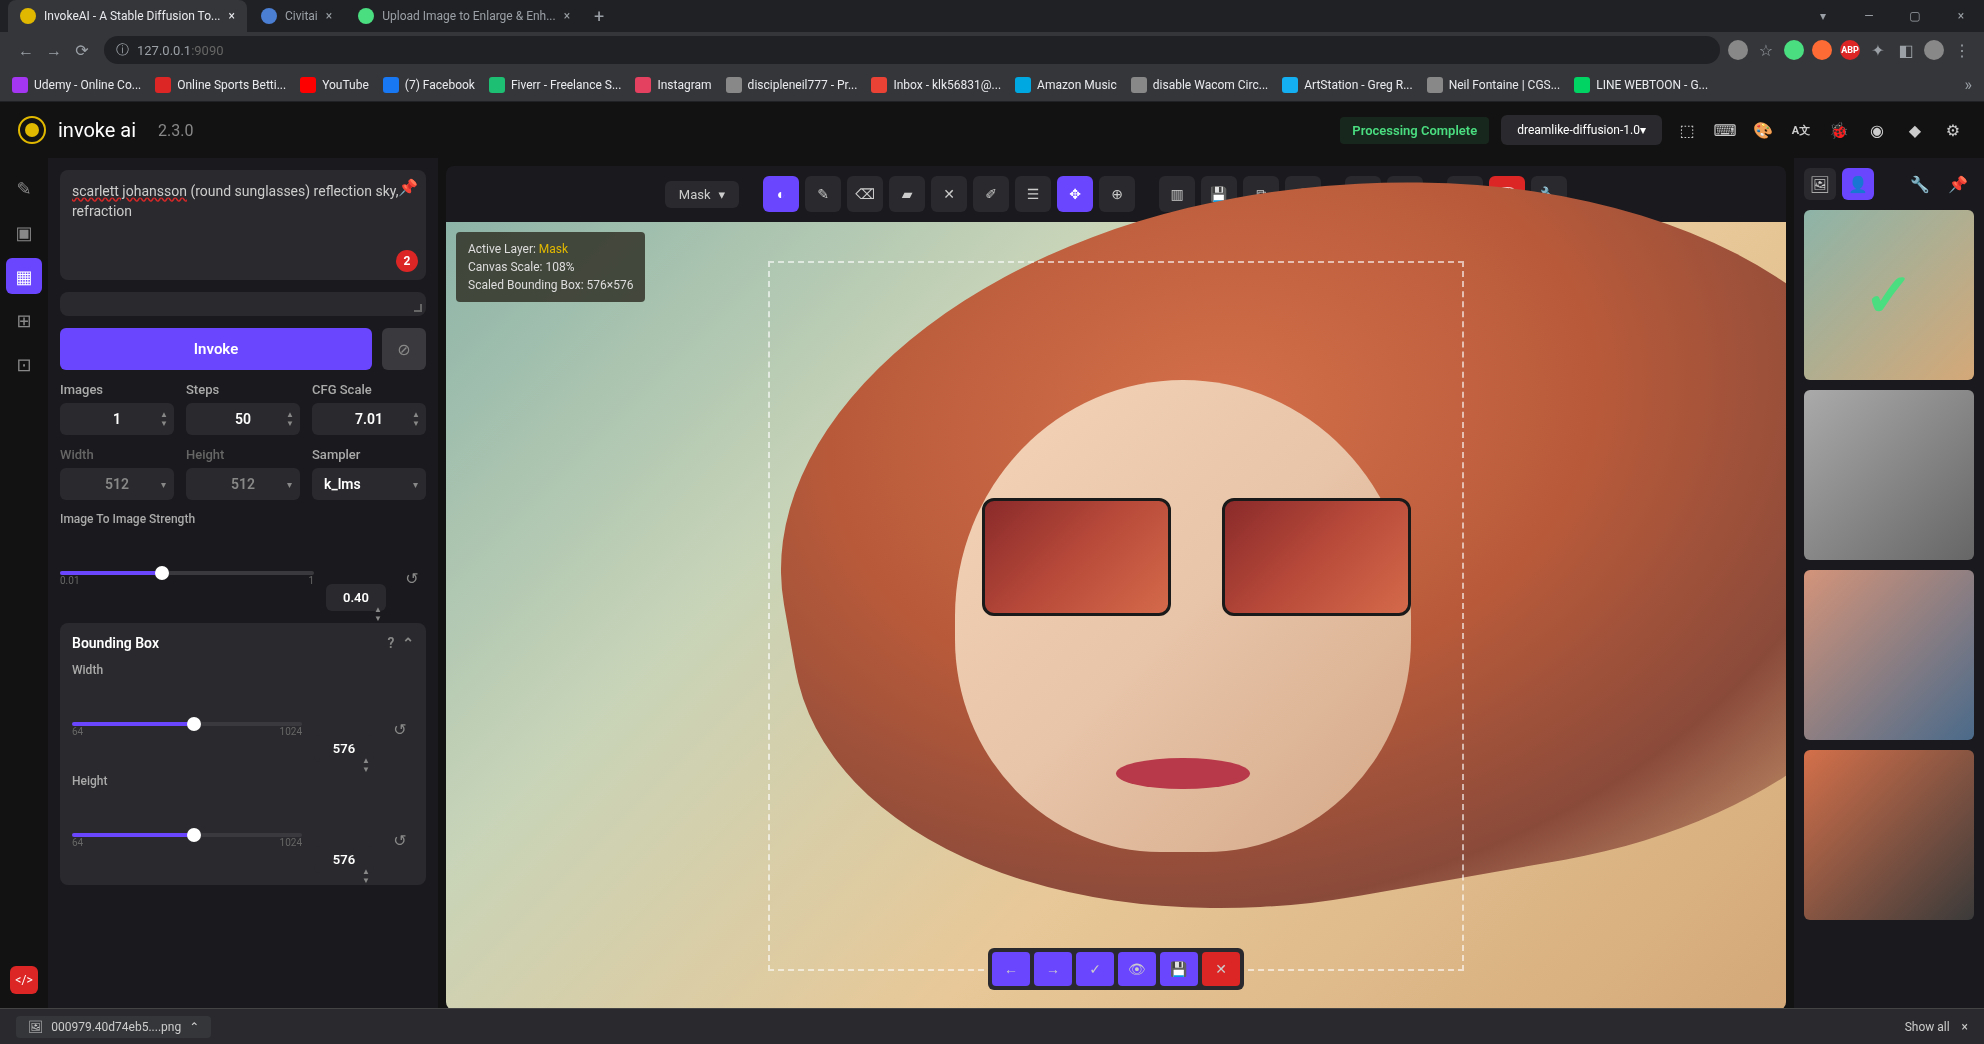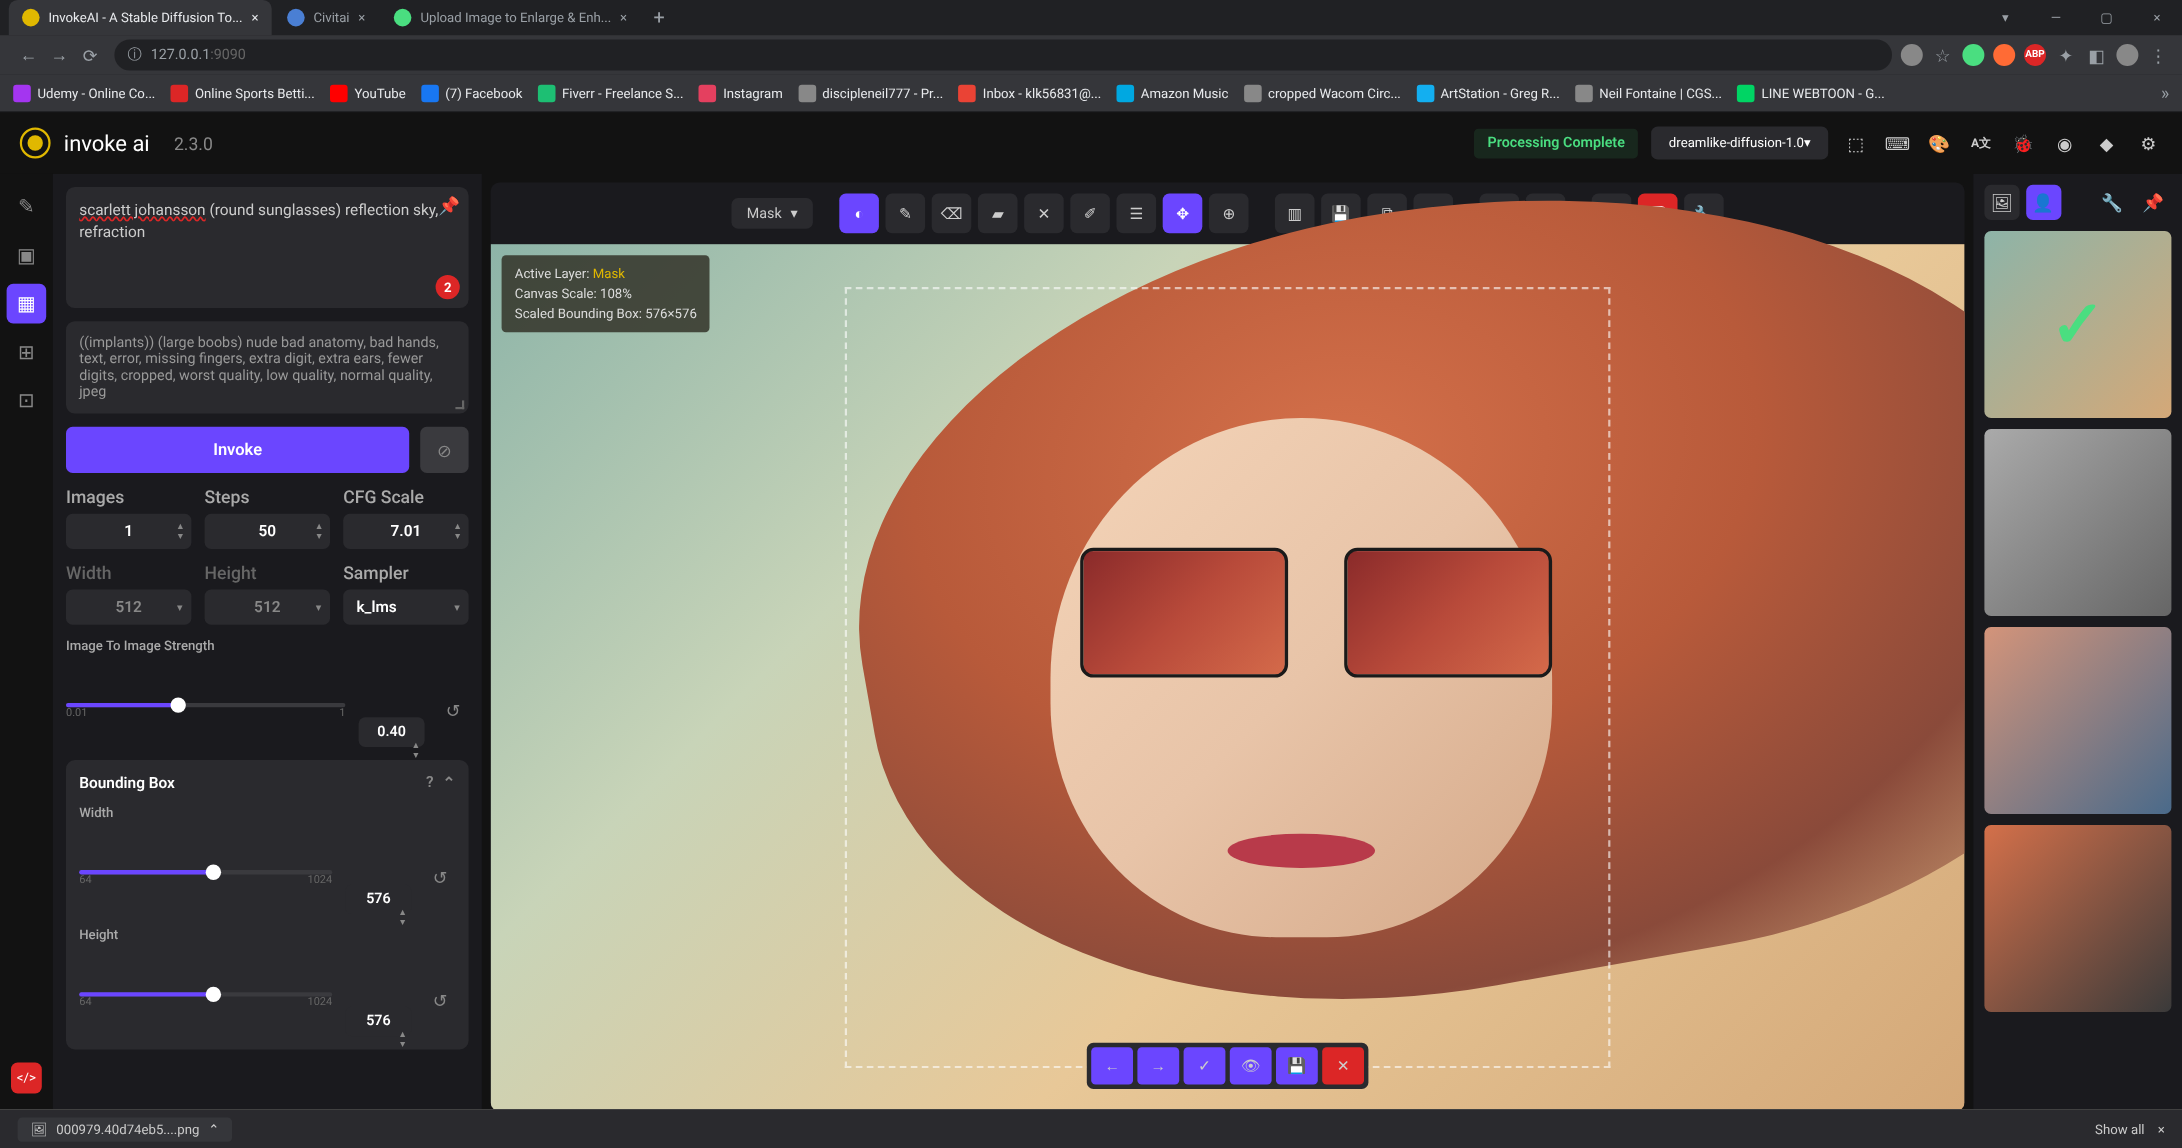--- a/index.html
+++ b/index.html
@@ -54,21 +54,21 @@
 .prompt-badge { position: absolute; bottom: 8px; right: 8px; background: #dc2626; color: #fff; width: 22px; height: 22px; border-radius: 50%; display: flex; align-items: center; justify-content: center; font-size: 12px; font-weight: bold; }
 .neg-prompt { background: #2a2a2e; border-radius: 8px; padding: 12px; font-size: 13px; color: #999; position: relative; }
 .neg-handle { position: absolute; bottom: 4px; right: 4px; width: 8px; height: 8px; border-right: 2px solid #666; border-bottom: 2px solid #666; }
 
 .invoke-row { display: flex; gap: 10px; }
 .invoke-btn { flex: 1; background: #6b46ff; color: #fff; padding: 12px; border-radius: 6px; font-weight: 600; text-align: center; cursor: pointer; font-size: 15px; }
 .invoke-cancel { width: 44px; background: #3a3a3e; border-radius: 6px; display: flex; align-items: center; justify-content: center; color: #888; cursor: pointer; }
 
 .param-grid { display: grid; grid-template-columns: 1fr 1fr 1fr; gap: 12px; }
 .param { display: flex; flex-direction: column; gap: 6px; }
-.param-label { font-size: 16px; color: #aaa; font-weight: 500; }
+.param-label { font-size: 13px; color: #aaa; font-weight: 500; }
 .param-input { background: #2a2a2e; border-radius: 6px; padding: 8px; display: flex; align-items: center; justify-content: center; position: relative; }
 .param-value { color: #fff; font-size: 14px; font-weight: 600; }
 .param-spinner { position: absolute; right: 6px; display: flex; flex-direction: column; font-size: 8px; color: #888; }
 .param-chevron { position: absolute; right: 8px; color: #888; font-size: 10px; }
 
 .slider-group { display: flex; flex-direction: column; gap: 19px; }
 .slider-label { font-size: 12px; color: #aaa; font-weight: 500; }
 .slider-row { display: flex; align-items: center; gap: 12px; }
 .slider-track { flex: 1; height: 4px; background: #3a3a3e; border-radius: 2px; position: relative; }
 .slider-fill { height: 100%; background: #6b46ff; border-radius: 2px; }
@@ -207,21 +207,21 @@
     <div class="bookmark">
       <div class="bookmark-icon" style="background:#ea4335"></div>
       <span>Inbox - klk56831@...</span>
     </div>
     <div class="bookmark">
       <div class="bookmark-icon" style="background:#00a8e1"></div>
       <span>Amazon Music</span>
     </div>
     <div class="bookmark">
       <div class="bookmark-icon" style="background:#888"></div>
-      <span>cropped Wacom Circ...</span>
+      <span>disable Wacom Circ...</span>
     </div>
     <div class="bookmark">
       <div class="bookmark-icon" style="background:#13aff0"></div>
       <span>ArtStation - Greg R...</span>
     </div>
     <div class="bookmark">
       <div class="bookmark-icon" style="background:#888"></div>
       <span>Neil Fontaine | CGS...</span>
     </div>
     <div class="bookmark">
@@ -268,21 +268,20 @@
 
     <div class="left-panel">
       <div class="prompt-box">
         <div class="prompt-text">
           <span class="prompt-underline">scarlett johansson</span><span> (round sunglasses) reflection sky, refraction</span>
         </div>
         <span class="prompt-pin">📌</span>
         <span class="prompt-badge">2</span>
       </div>
       <div class="neg-prompt">
-        <span>((implants)) (large boobs) nude bad anatomy, bad hands, text, error, missing fingers, extra digit, extra ears, fewer digits, cropped, worst quality, low quality, normal quality, jpeg</span>
         <div class="neg-handle"></div>
       </div>
       <div class="invoke-row">
         <div class="invoke-btn">Invoke</div>
         <div class="invoke-cancel">⊘</div>
       </div>
 
       <div class="param-grid">
         <div class="param">
           <span class="param-label">Images</span>

